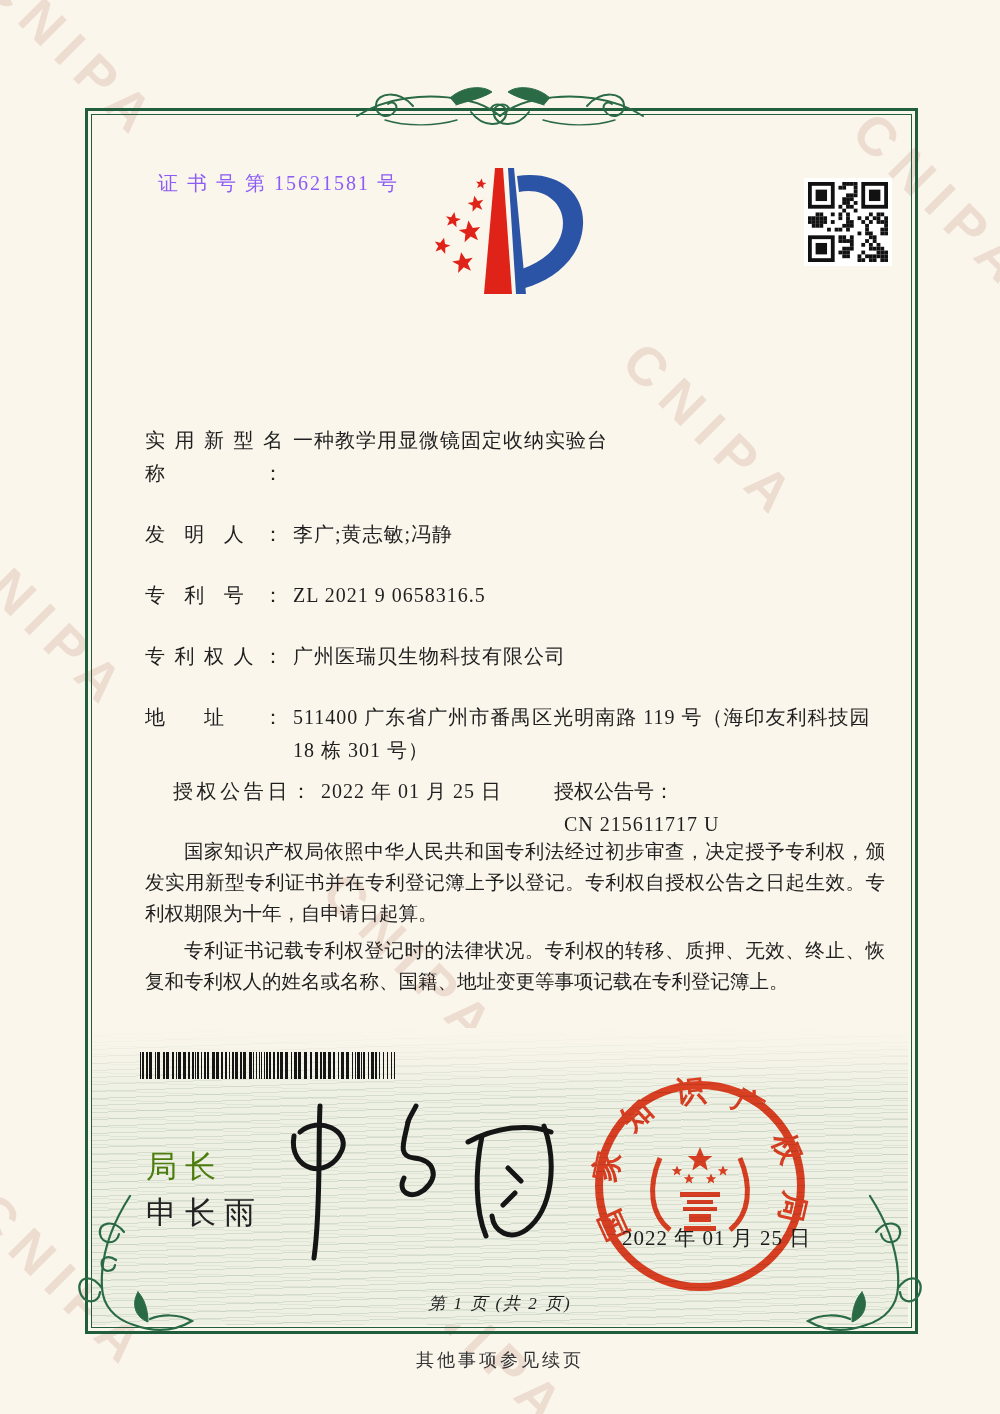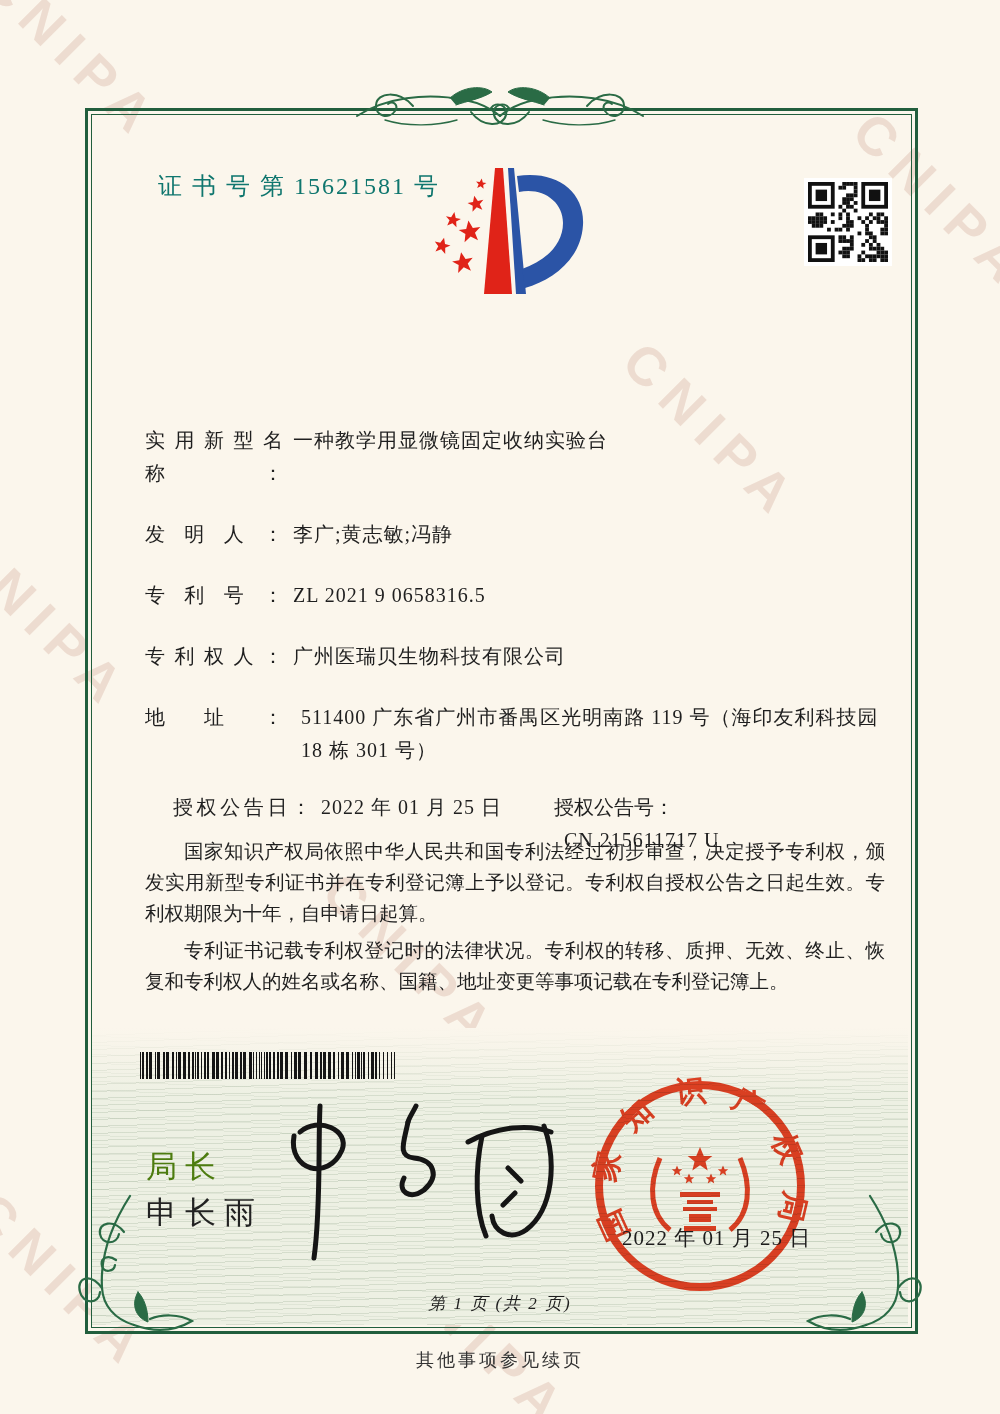--- a/index.html
+++ b/index.html
@@ -22,21 +22,21 @@
   .band{
     position:absolute;left:92px;top:1028px;width:816px;height:297px;
     background:
       repeating-linear-gradient(178deg, rgba(125,150,120,.22) 0 1px, transparent 1px 7px),
       repeating-linear-gradient(2deg, rgba(125,150,120,.12) 0 1px, transparent 1px 9px),
       #edf0e3;
   }
   .band-fade{position:absolute;left:0;top:0;width:100%;height:70px;
     background:linear-gradient(#fbf6ec, rgba(251,246,236,0));}
   
-  .cert-no{position:absolute;left:158px;top:170px;font-size:24px;letter-spacing:2px;color:#0f766e;}
+  .cert-no{position:absolute;left:158px;top:170px;font-size:20px;letter-spacing:2px;color:#8b5cf6;}
   .logo{position:absolute;left:415px;top:162px;width:180px;height:142px;}
   .qr{position:absolute;left:804px;top:178px;width:88px;height:88px;background:#fff;padding:4px;box-sizing:border-box;}
   .title{
     position:absolute;left:0;top:300px;width:100%;text-align:center;
     font-size:44px;font-weight:bold;letter-spacing:10px;color:#111;
   }
   
   .fields{position:absolute;left:145px;top:424px;width:742px;font-size:20px;}
   .frow{display:flex;margin-bottom:28px;line-height:33px;}
   .flabel{display:inline-block;width:138px;flex:0 0 138px;text-align:justify;text-align-last:justify;}
@@ -276,21 +276,21 @@
       <span class="fvalue">李广;黄志敏;冯静</span>
     </div>
     <div class="frow">
       <span class="flabel">专利号：</span>
       <span class="fvalue">ZL 2021 9 0658316.5</span>
     </div>
     <div class="frow">
       <span class="flabel">专利权人：</span>
       <span class="fvalue">广州医瑞贝生物科技有限公司</span>
     </div>
-    <div class="frow addr" style="margin-bottom:24px;justify-content:space-between;">
+    <div class="frow addr" style="margin-bottom:8px;">
       <span class="flabel">地址：</span>
       <span class="fvalue">511400 广东省广州市番禺区光明南路 119 号（海印友利科技园 18 栋 301 号）</span>
     </div>
     <div class="frow grant">
       <span class="flabel">授权公告日：</span>
       <span class="fvalue">2022 年 01 月 25 日</span>
       <span class="col2">
         <span class="flabel">授权公告号：</span>
         <span class="fvalue">CN 215611717 U</span>
       </span>

